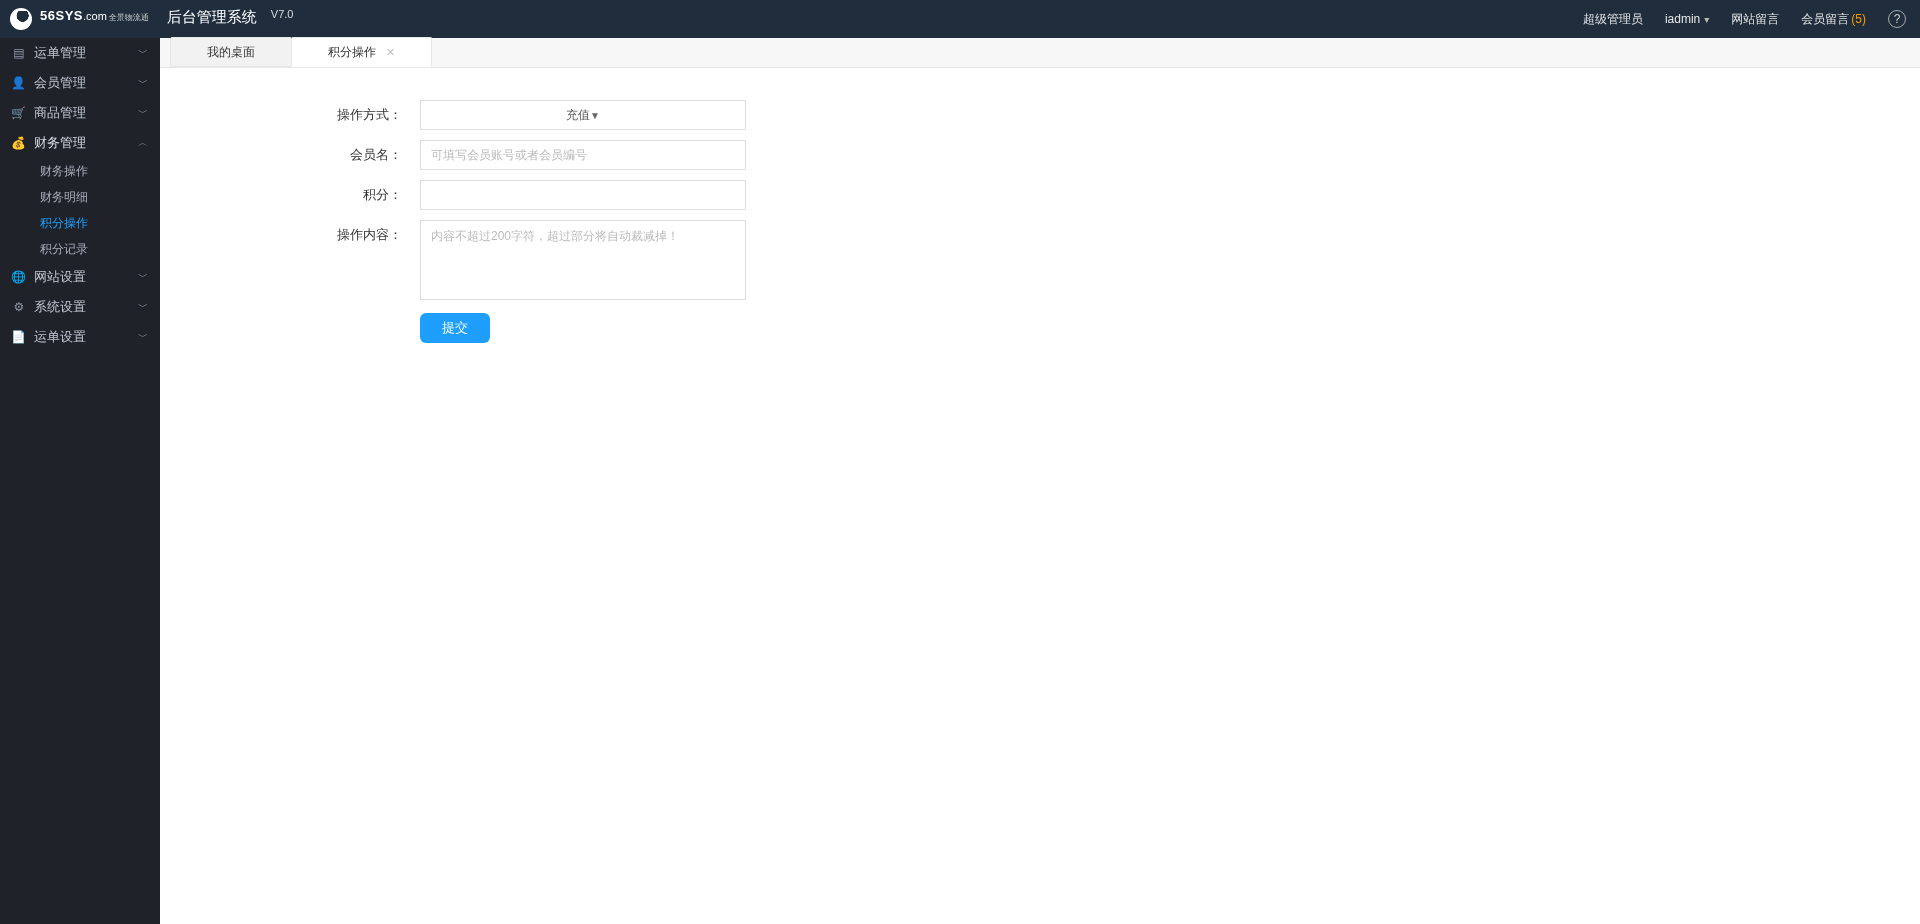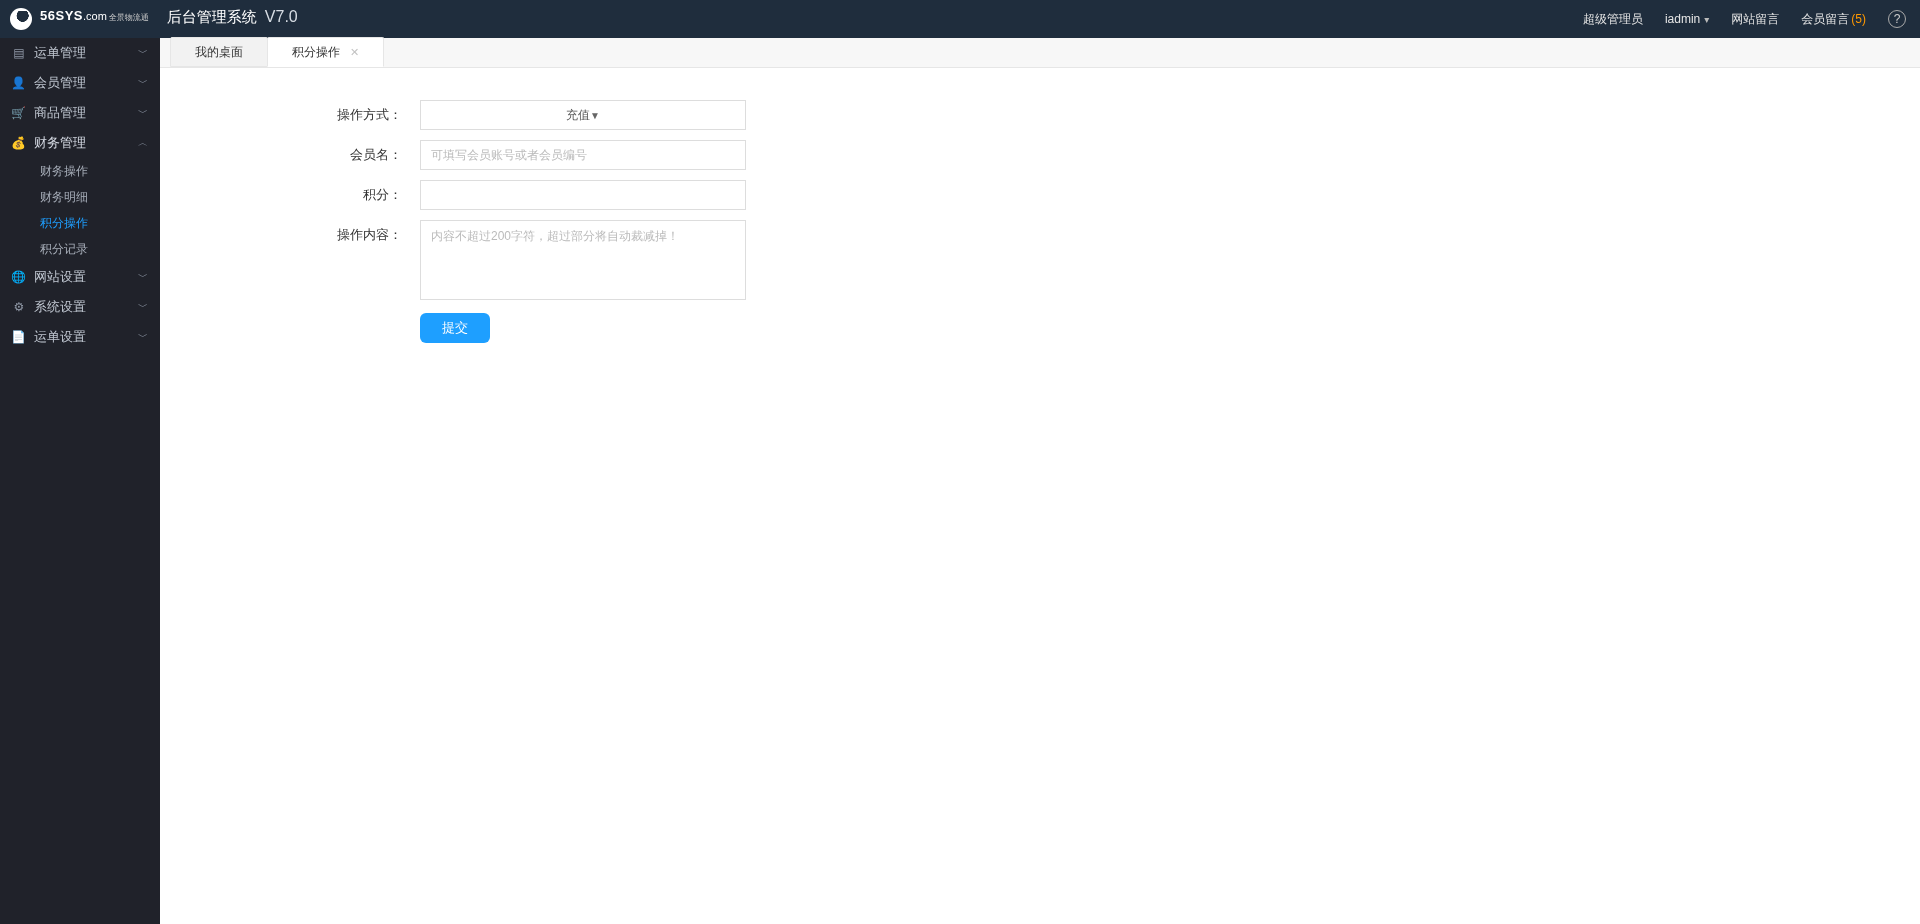--- a/index.html
+++ b/index.html
@@ -21,21 +21,21 @@
     width:22px; height:22px; border-radius:50%;
     background:#fff; position:relative; overflow:hidden;
   }
   .logo-img:before {
     content:""; position:absolute; inset:3px 3px 3px 3px;
     background:radial-gradient(circle at 60% 30%, #1f2d3d 40%, transparent 42%);
   }
   .logo-text { font-weight:bold; letter-spacing:0.5px; }
   .logo-sub { font-size:8px; color:#ccc; line-height:1.05; }
   .app-title { margin-left:10px; font-size:15px; }
-  .version { font-size:16px; color:#d7dde4; }
+  .version { margin-left:6px; font-size:11px; color:#d7dde4; }
   .header-right { margin-left:auto; display:flex; align-items:center; gap:22px; font-size:12px; color:#e5e5e5; }
   .header-right .link { cursor:pointer; display:flex; align-items:center; }
   .header-right .count { color:#ff9900; margin-left:2px; }
   .help-icon {
     width:18px; height:18px; border:1px solid #aaa; border-radius:50%;
     display:flex; align-items:center; justify-content:center;
     font-size:12px; color:#ccc; cursor:pointer;
   }
   .chevron-down { margin-left:4px; font-size:10px; color:#bbb; }
 
@@ -61,21 +61,21 @@
   }
   .sub-item.active { color:#1E9FFF; }
 
   
   .main { flex:1; background:#fff; display:flex; flex-direction:column; min-width:0;}
   .tabbar {
     height:30px; background:#f7f7f7; border-bottom:1px solid #e6e6e6;
     display:flex; align-items:flex-end; padding-left:10px;
   }
   .tab {
-    height:30px; padding:0 24px; display:flex; align-items:center;
+    height:30px; padding:0 36px; display:flex; align-items:center;
     border:1px solid #e6e6e6; background:#fff; cursor:pointer;
     font-size:12px; border-bottom:1px solid #fff; border-top-left-radius:2px; border-top-right-radius:2px;
     position:relative;
     margin-top:41px;
   }
   .tab.inactive { background:#f2f2f2; border-bottom:1px solid #e6e6e6; }
   .tab + .tab { margin-left:-1px; }
   .tab-close { margin-left:10px; font-size:11px; color:#c2c2c2; }
 
   .content { flex:1; padding:32px 0 16px 0; overflow:auto; }

